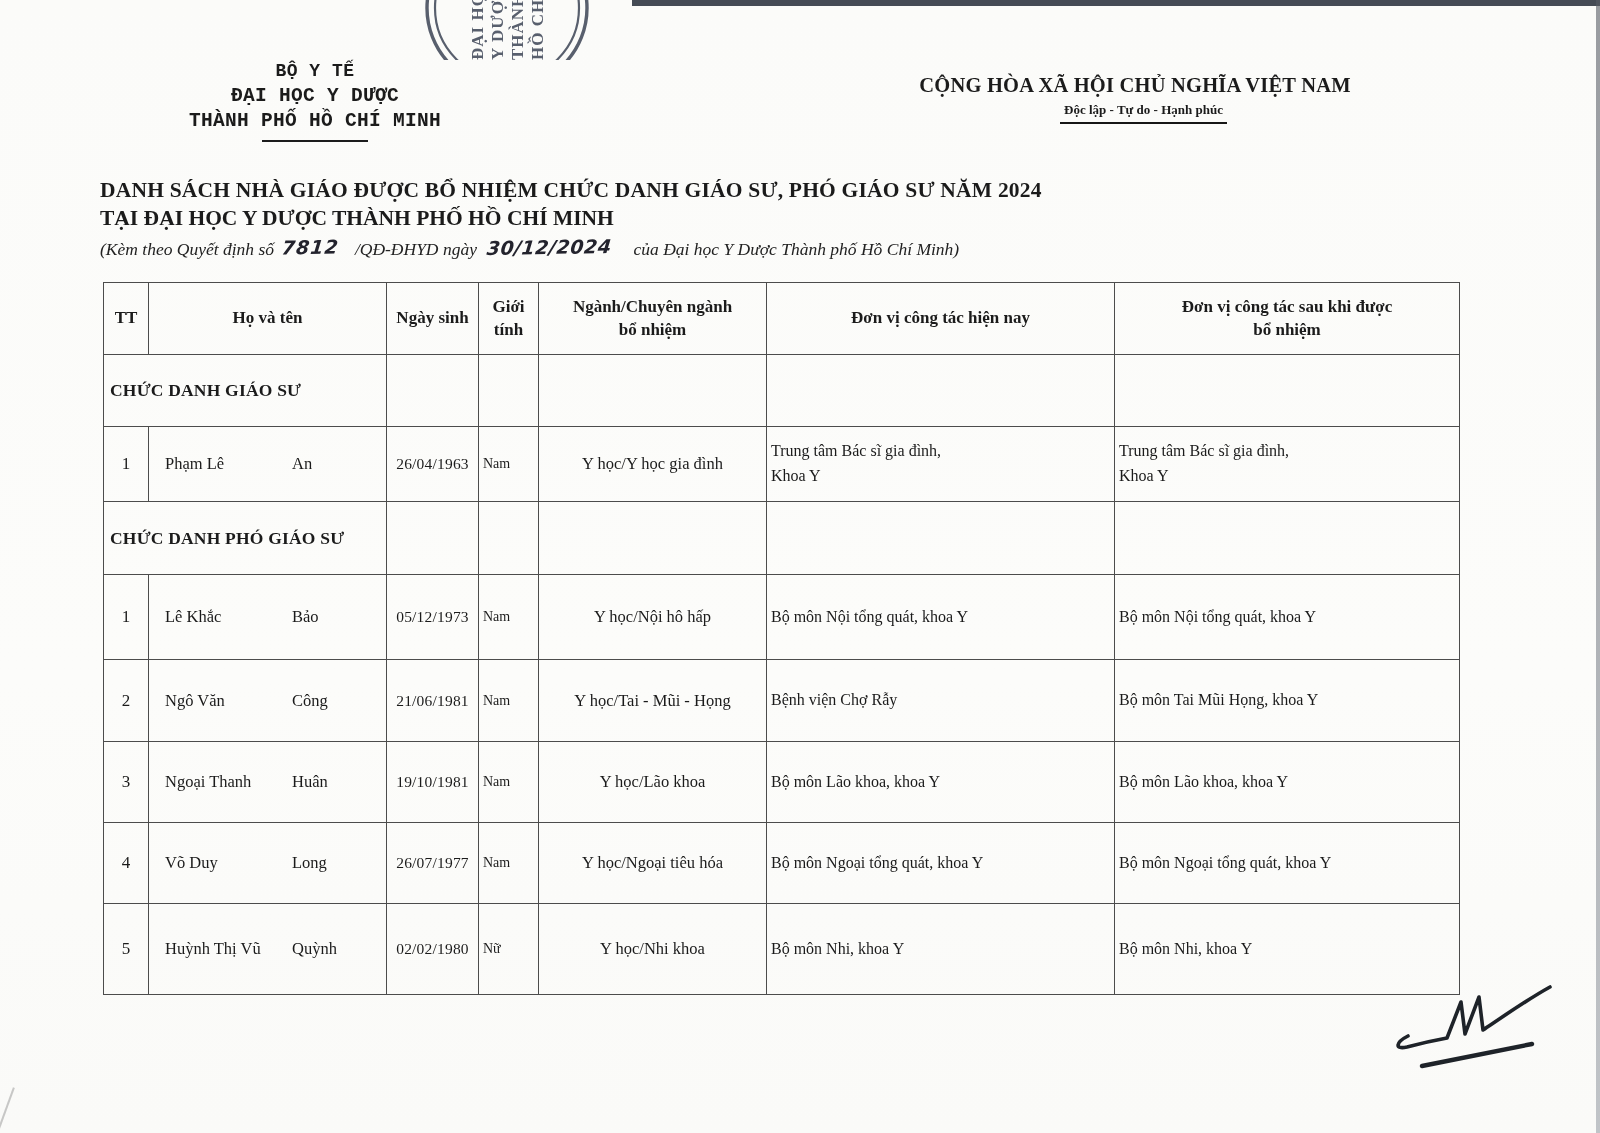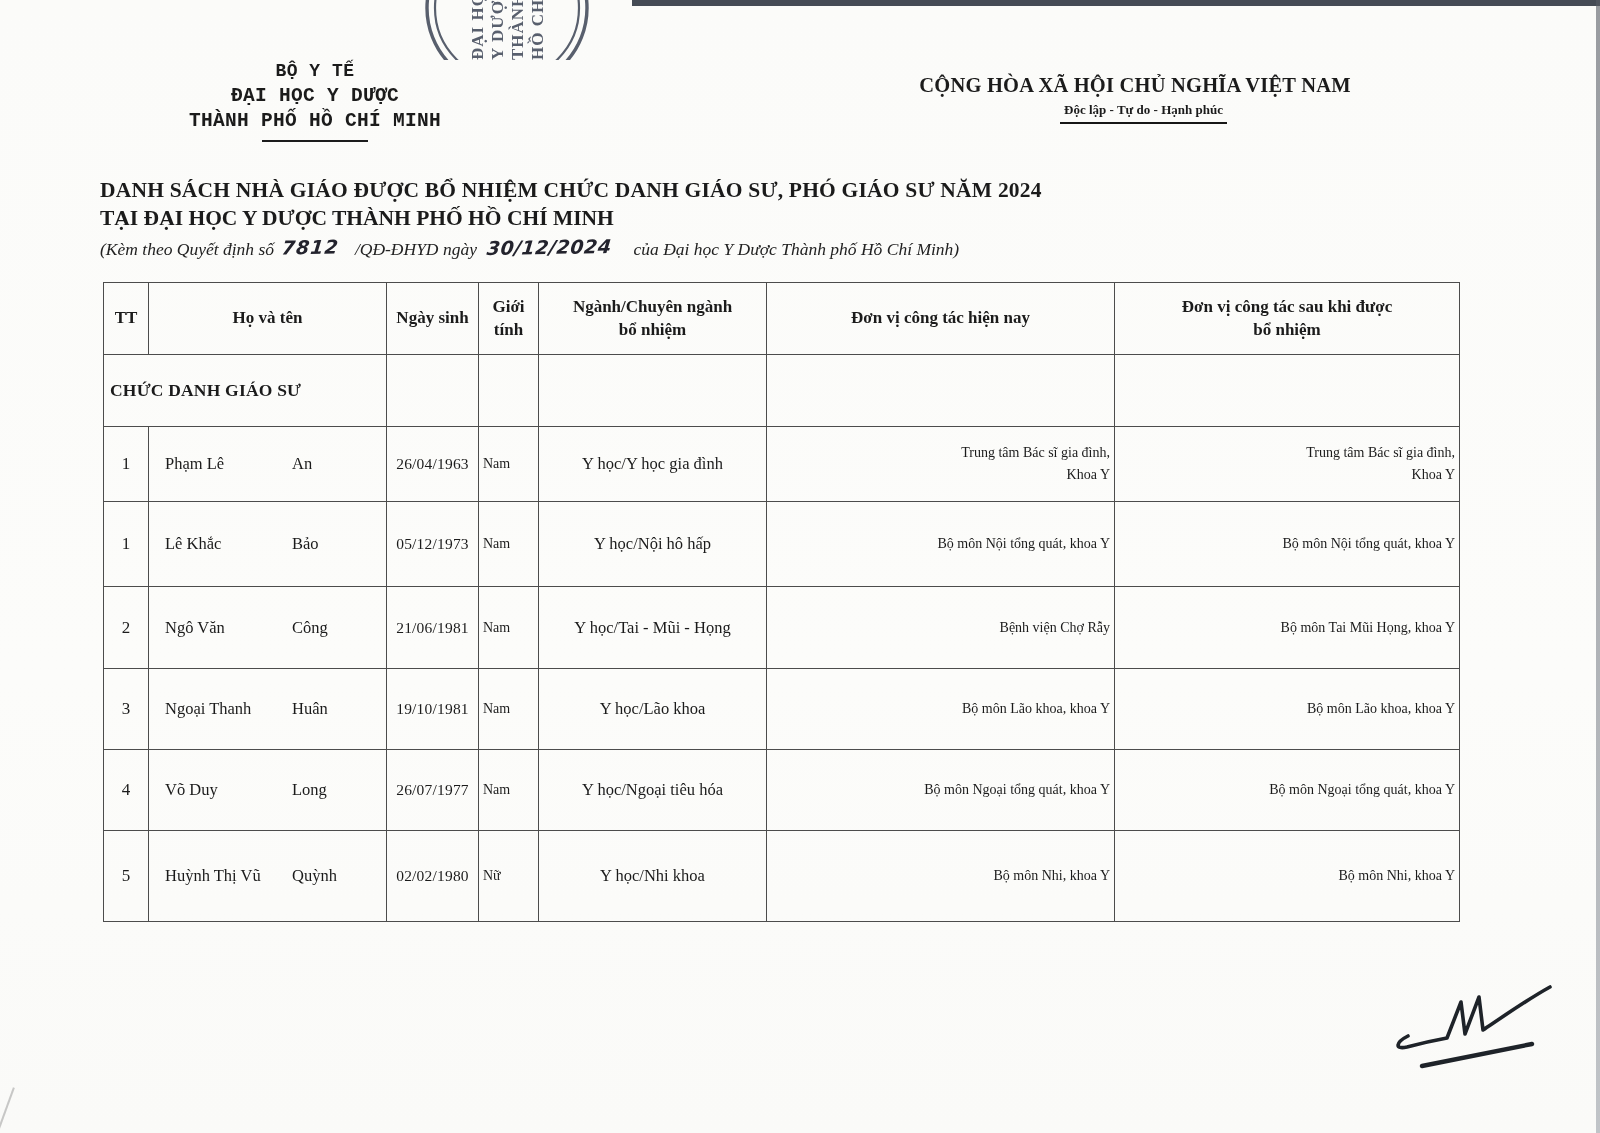--- a/index.html
+++ b/index.html
@@ -45,21 +45,21 @@
   .r82{height:82px}.r81{height:81px}.r91{height:91px}
   td.sec{font-size:17.5px;font-weight:bold;text-align:left;padding-left:6px;letter-spacing:.2px;}
   td.c-tt{font-size:17px;text-align:center;}
   td.c-name{padding:0 6px 0 16px;}
   .name-wrap{display:flex;align-items:center;font-size:16.5px;}
   .name-wrap .family{flex:1;text-align:left;}
   .name-wrap .given{width:88px;text-align:left;}
   td.c-dob{font-size:15.5px;text-align:center;letter-spacing:.2px;}
   td.c-gender{font-size:14px;text-align:left;font-family:Liberation Serif, serif;}
   td.c-field{font-size:16.5px;text-align:center;}
-  td.c-unit{font-size:14px;text-align:right;white-space:pre-line;line-height:1.55;}
+  td.c-unit{font-size:16px;text-align:left;white-space:pre-line;line-height:1.55;}
   
   .signature{position:absolute;left:1392px;top:982px;width:175px;height:95px;}
 </style>
 </head>
 <body>
 
 <div class="paper">
 
   <div class="scan-top"></div>
   <div class="scan-right"></div>
@@ -140,20 +140,28 @@
         </div>
       </td>
       <td class="c-dob">26/04/1963</td>
       <td class="c-gender">Nam</td>
       <td class="c-field">Y học/Y học gia đình</td>
       <td class="c-unit">Trung tâm Bác sĩ gia đình,
 Khoa Y</td>
       <td class="c-unit">Trung tâm Bác sĩ gia đình,
 Khoa Y</td>
     </tr>
+    <tr class="r73">
+      <td class="sec" colspan="2">CHỨC DANH PHÓ GIÁO SƯ</td>
+      <td></td>
+          <td></td>
+      <td></td>
+          <td></td>
+      <td></td>
+    </tr>
     <tr class="r85">
       <td class="c-tt">1</td>
       <td class="c-name">
         <div class="name-wrap">
           <span class="family">Lê Khắc</span>
           <span class="given">Bảo</span>
         </div>
       </td>
       <td class="c-dob">05/12/1973</td>
       <td class="c-gender">Nam</td>

